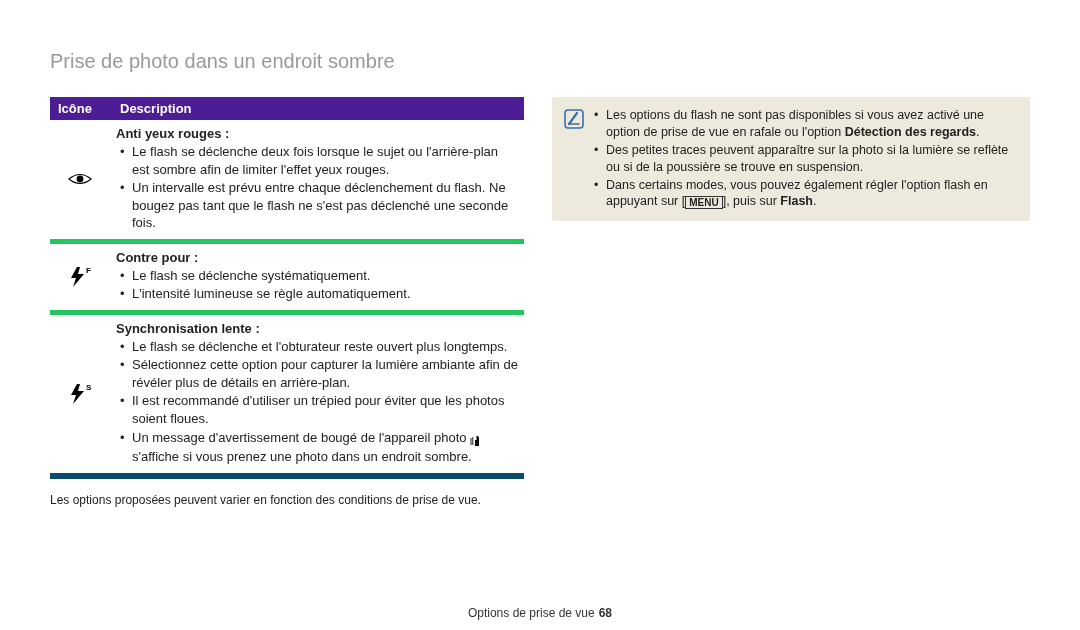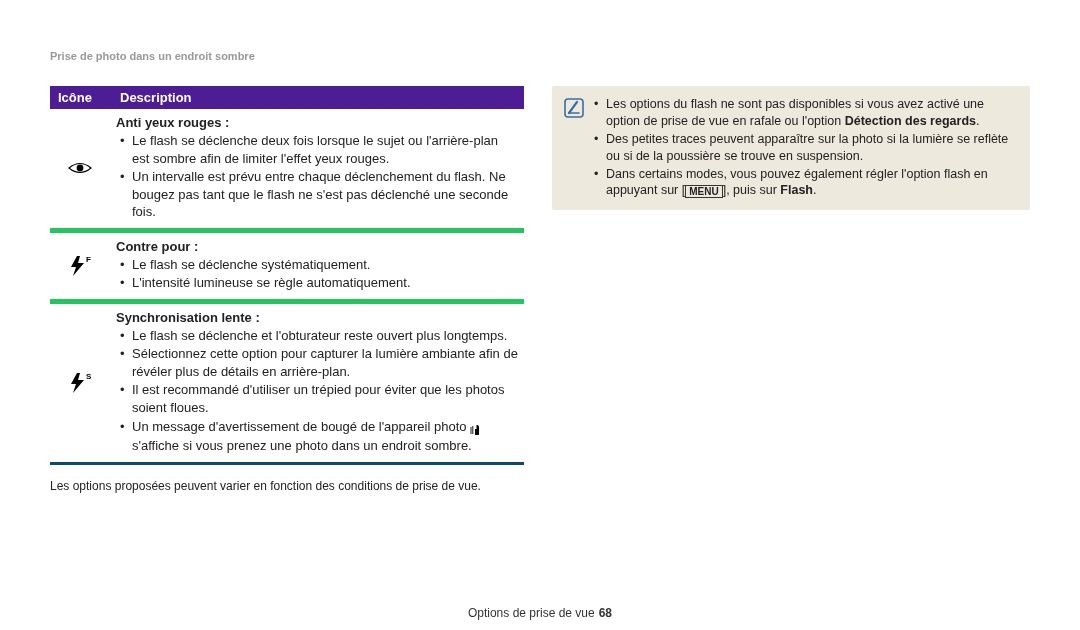--- a/index.html
+++ b/index.html
@@ -8,22 +8,22 @@
       font-size: 13px;
       color: #222;
       background: #fff;
       width: 1080px;
       height: 630px;
       position: relative;
       padding: 50px 50px 0 50px;
     }
     .page-title {
       color: #999;
-      font-size: 11px;
-      font-weight: 700;
+      font-size: 20px;
+      font-weight: 400;
       margin-bottom: 24px;
     }
     .content {
       display: flex;
       gap: 28px;
       align-items: flex-start;
     }
     .left-col {
       flex: 0 0 474px;
     }
@@ -44,21 +44,21 @@
     }
     thead th.icon-col {
       width: 62px;
     }
     tbody td {
       border-bottom: 5px solid #22c55e;
       padding: 6px 6px 6px 4px;
       vertical-align: middle;
     }
     tbody tr:last-child td {
-      border-bottom: 3px solid #0c4a6e;
+      border-bottom: 6px solid #0c4a6e;
     }
     td.icon-cell {
       text-align: center;
       vertical-align: middle;
       width: 62px;
       font-size: 0;
     }
     .desc-title {
       font-weight: 700;
       margin-bottom: 2px;

